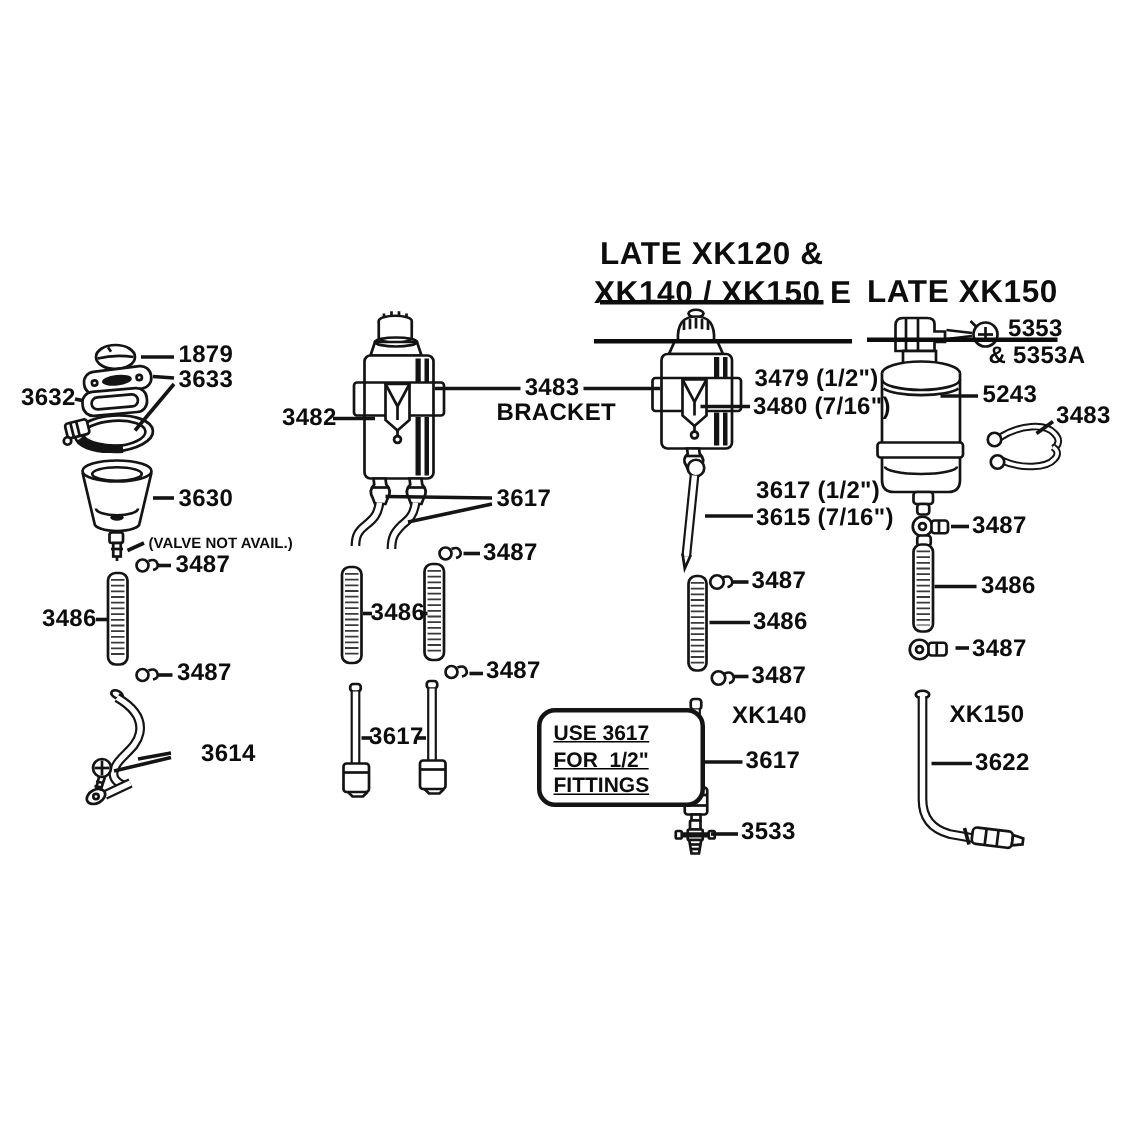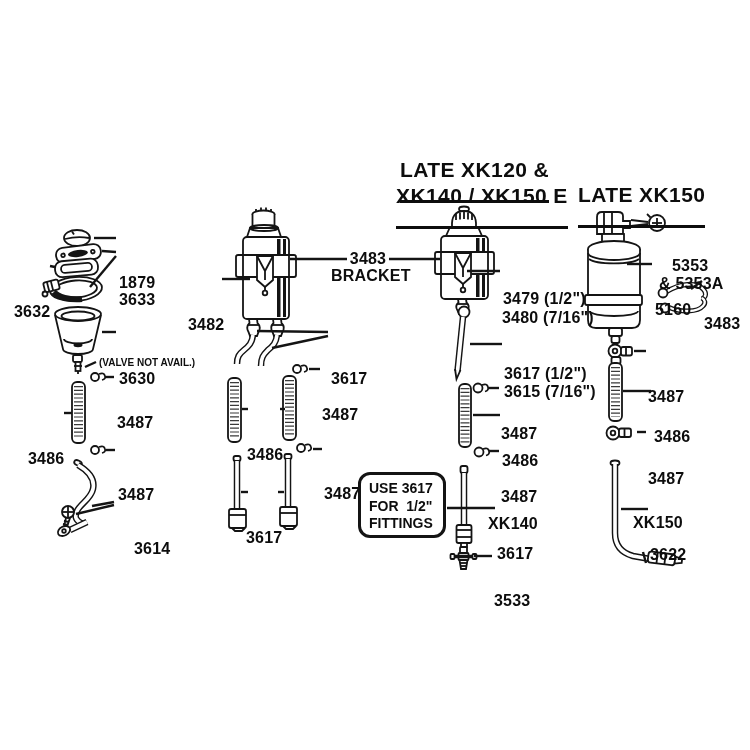--- a/index.html
+++ b/index.html
@@ -2,26 +2,26 @@
 <html><head>
 <meta charset="utf-8">
 <style>
   html,body{margin:0;padding:0;background:#fff;}
   #stage{position:relative;width:750px;height:750px;background:#ffffff;overflow:hidden;
          font-family:"Liberation Sans",sans-serif;}
   #art{position:absolute;left:0;top:0;}
   .hd{position:absolute;font:bold 21px/21px "Liberation Sans",sans-serif;color:#0d0d0d;
       border-bottom:3px solid #0d0d0d;padding-bottom:20px;letter-spacing:.4px;white-space:pre;}
   .lbl{position:absolute;font:bold 16px/15px "Liberation Sans",sans-serif;color:#0d0d0d;
-       letter-spacing:.2px;white-space:pre;margin-top:46px;}
+       letter-spacing:.2px;white-space:pre;}
   .lbl-sm{position:absolute;font:bold 10px/11px "Liberation Sans",sans-serif;color:#0d0d0d;white-space:pre;}
   .bracket-lbl{position:absolute;left:331px;top:250px;width:74px;text-align:center;}
   .bracket-lbl div{font:bold 16px/17px "Liberation Sans",sans-serif;color:#0d0d0d;letter-spacing:.2px;}
-  .note-box{position:absolute;left:358px;top:472px;width:88px;height:66px;box-sizing:border-box;
-            border:3px solid #141414;border-radius:12px;background:#fff;padding:5px 0 0 8px;}
+  .note-box{position:absolute;left:358px;top:472px;width:112px;height:66px;box-sizing:border-box;
+            border:3px solid #141414;border-radius:12px;background:#fff;padding:5px 0 0 8px;text-decoration:underline;}
   .note-box div{font:bold 14px/17.5px "Liberation Sans",sans-serif;color:#0d0d0d;white-space:pre;}
   
   .s{fill:none;stroke:#141414;stroke-width:1.8;}
   .w{fill:#ffffff;stroke:#141414;stroke-width:1.8;}
   .sf{fill:#141414;stroke:none;}
   .ldr{stroke:#141414;stroke-width:2.4;}
   .tube-o{fill:none;stroke:#141414;stroke-width:6.5;}
   .tube-i{fill:none;stroke:#ffffff;stroke-width:3.6;}
   .clamp-o{fill:none;stroke:#141414;stroke-width:5;}
   .clamp-i{fill:none;stroke:#ffffff;stroke-width:2.4;}
@@ -352,21 +352,21 @@
   <div class="lbl" style="left:494px;top:547px">3533</div>
 
   <div class="note-box">
     <div>USE 3617</div>
     <div>FOR  1/2"</div>
     <div>FITTINGS</div>
   </div>
 
   <div class="lbl" style="left:672px;top:212px">5353</div>
   <div class="lbl" style="left:659px;top:230px">&amp; 5353A</div>
-  <div class="lbl" style="left:655px;top:256px">5160</div>
+  <div class="lbl" style="left:655px;top:256px">5243</div>
   <div class="lbl" style="left:704px;top:270px">3483</div>
   <div class="lbl" style="left:648px;top:343px">3487</div>
   <div class="lbl" style="left:654px;top:383px">3486</div>
   <div class="lbl" style="left:648px;top:425px">3487</div>
   <div class="lbl" style="left:633px;top:469px">XK150</div>
   <div class="lbl" style="left:650px;top:501px">3622</div>
 
 </div>
 
 </body></html>

